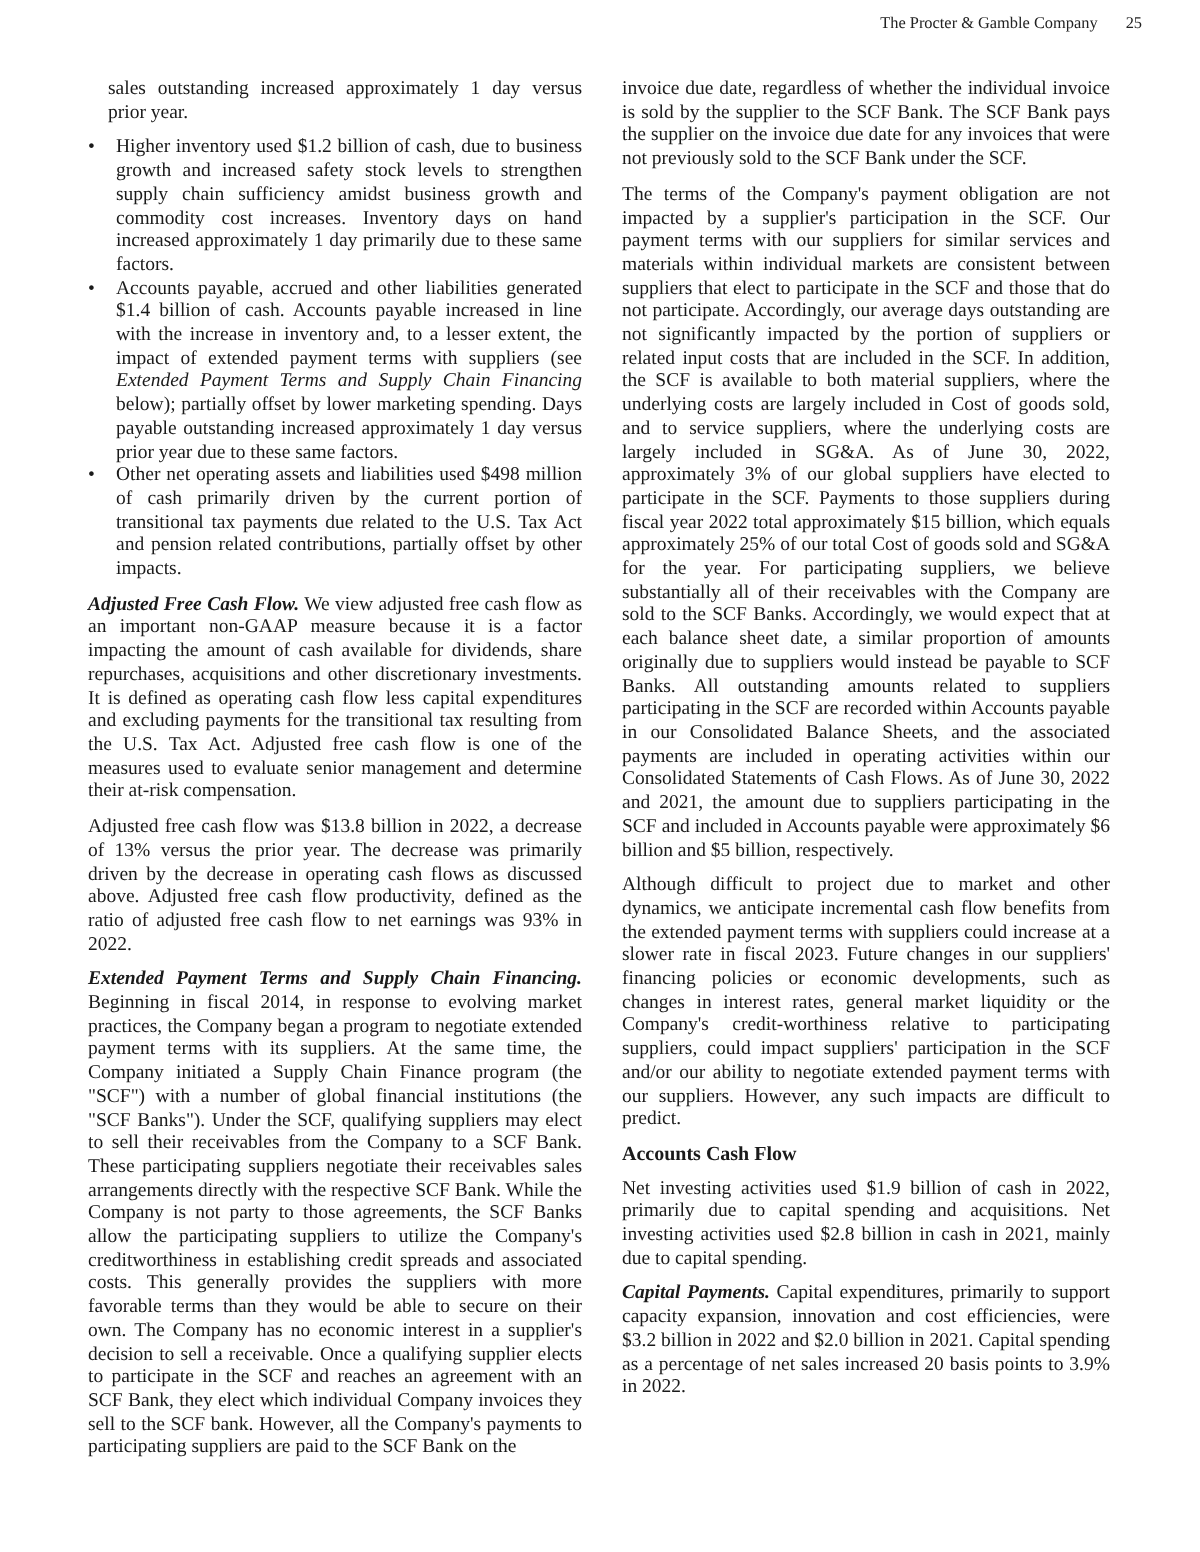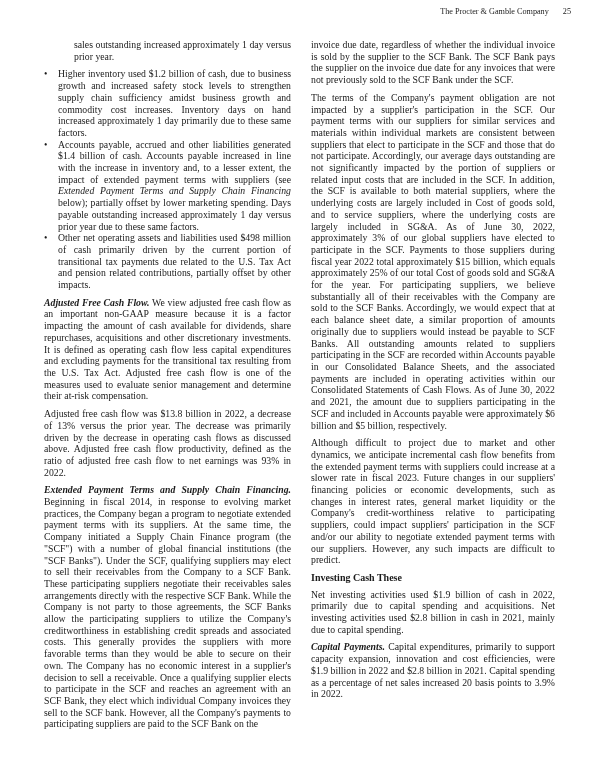--- a/index.html
+++ b/index.html
@@ -4,21 +4,21 @@
 <style>
   html, body { margin: 0; padding: 0; background: #ffffff; }
   body { width: 600px; height: 776px; position: relative; overflow: hidden;
          font-family: "Liberation Serif", "DejaVu Serif", serif; color: #1a1a1a; }
   .header { position: absolute; top: 7px; right: 29px; font-size: 8.2px; color: #222; }
   .header .num { margin-left: 14px; }
   .col { position: absolute; top: 39px; font-size: 9.75px; line-height: 11.7px; }
   .col.left { left: 44px; width: 247px; }
   .col.right { left: 311px; width: 244px; }
   p { margin: 0 0 6px 0; text-align: justify; }
-  .cont { margin-left: 30px; }
+  .cont { margin-left: 10px; }
   ul.bullets { list-style: none; margin: 0 0 6px 0; padding: 0; }
   ul.bullets li { position: relative; padding-left: 14px; text-align: justify; margin-bottom: 0; }
   ul.bullets li .dot { position: absolute; left: 0; top: 0; }
   .runin { font-weight: bold; font-style: italic; }
   .sec-head { font-weight: bold; margin: 0 0 5px 0; font-size: 10px; }
   em { font-style: italic; margin-top: 32px; }
 </style>
 </head>
 <body>
 
@@ -44,16 +44,16 @@
   </ul>
   <p><span class="runin">Adjusted Free Cash Flow.</span><span> We view adjusted free cash flow as an important non-GAAP measure because it is a factor impacting the amount of cash available for dividends, share repurchases, acquisitions and other discretionary investments. It is defined as operating cash flow less capital expenditures and excluding payments for the transitional tax resulting from the U.S. Tax Act. Adjusted free cash flow is one of the measures used to evaluate senior management and determine their at-risk compensation.</span></p>
   <p>Adjusted free cash flow was $13.8 billion in 2022, a decrease of 13% versus the prior year. The decrease was primarily driven by the decrease in operating cash flows as discussed above. Adjusted free cash flow productivity, defined as the ratio of adjusted free cash flow to net earnings was 93% in 2022.</p>
   <p><span class="runin">Extended Payment Terms and Supply Chain Financing.</span><span> Beginning in fiscal 2014, in response to evolving market practices, the Company began a program to negotiate extended payment terms with its suppliers. At the same time, the Company initiated a Supply Chain Finance program (the "SCF") with a number of global financial institutions (the "SCF Banks"). Under the SCF, qualifying suppliers may elect to sell their receivables from the Company to a SCF Bank. These participating suppliers negotiate their receivables sales arrangements directly with the respective SCF Bank. While the Company is not party to those agreements, the SCF Banks allow the participating suppliers to utilize the Company's creditworthiness in establishing credit spreads and associated costs. This generally provides the suppliers with more favorable terms than they would be able to secure on their own. The Company has no economic interest in a supplier's decision to sell a receivable. Once a qualifying supplier elects to participate in the SCF and reaches an agreement with an SCF Bank, they elect which individual Company invoices they sell to the SCF bank. However, all the Company's payments to participating suppliers are paid to the SCF Bank on the</span></p>
 </div>
 
 <div class="col right">
   <p>invoice due date, regardless of whether the individual invoice is sold by the supplier to the SCF Bank. The SCF Bank pays the supplier on the invoice due date for any invoices that were not previously sold to the SCF Bank under the SCF.</p>
   <p>The terms of the Company's payment obligation are not impacted by a supplier's participation in the SCF. Our payment terms with our suppliers for similar services and materials within individual markets are consistent between suppliers that elect to participate in the SCF and those that do not participate. Accordingly, our average days outstanding are not significantly impacted by the portion of suppliers or related input costs that are included in the SCF. In addition, the SCF is available to both material suppliers, where the underlying costs are largely included in Cost of goods sold, and to service suppliers, where the underlying costs are largely included in SG&amp;A. As of June 30, 2022, approximately 3% of our global suppliers have elected to participate in the SCF. Payments to those suppliers during fiscal year 2022 total approximately $15 billion, which equals approximately 25% of our total Cost of goods sold and SG&amp;A for the year. For participating suppliers, we believe substantially all of their receivables with the Company are sold to the SCF Banks. Accordingly, we would expect that at each balance sheet date, a similar proportion of amounts originally due to suppliers would instead be payable to SCF Banks. All outstanding amounts related to suppliers participating in the SCF are recorded within Accounts payable in our Consolidated Balance Sheets, and the associated payments are included in operating activities within our Consolidated Statements of Cash Flows. As of June 30, 2022 and 2021, the amount due to suppliers participating in the SCF and included in Accounts payable were approximately $6 billion and $5 billion, respectively.</p>
   <p>Although difficult to project due to market and other dynamics, we anticipate incremental cash flow benefits from the extended payment terms with suppliers could increase at a slower rate in fiscal 2023. Future changes in our suppliers' financing policies or economic developments, such as changes in interest rates, general market liquidity or the Company's credit-worthiness relative to participating suppliers, could impact suppliers' participation in the SCF and/or our ability to negotiate extended payment terms with our suppliers. However, any such impacts are difficult to predict.</p>
-  <div class="sec-head">Investing Cash These</div>
+  <div class="sec-head">Accounts Cash Flow</div>
   <p>Net investing activities used $1.9 billion of cash in 2022, primarily due to capital spending and acquisitions. Net investing activities used $2.8 billion in cash in 2021, mainly due to capital spending.</p>
-  <p><span class="runin">Capital Payments.</span><span> Capital expenditures, primarily to support capacity expansion, innovation and cost efficiencies, were $1.9 billion in 2022 and $2.8 billion in 2021. Capital spending as a percentage of net sales increased 20 basis points to 3.9% in 2022.</span></p>
+  <p><span class="runin">Capital Payments.</span><span> Capital expenditures, primarily to support capacity expansion, innovation and cost efficiencies, were $3.2 billion in 2022 and $2.0 billion in 2021. Capital spending as a percentage of net sales increased 20 basis points to 3.9% in 2022.</span></p>
 </div>
 
 </body></html>

